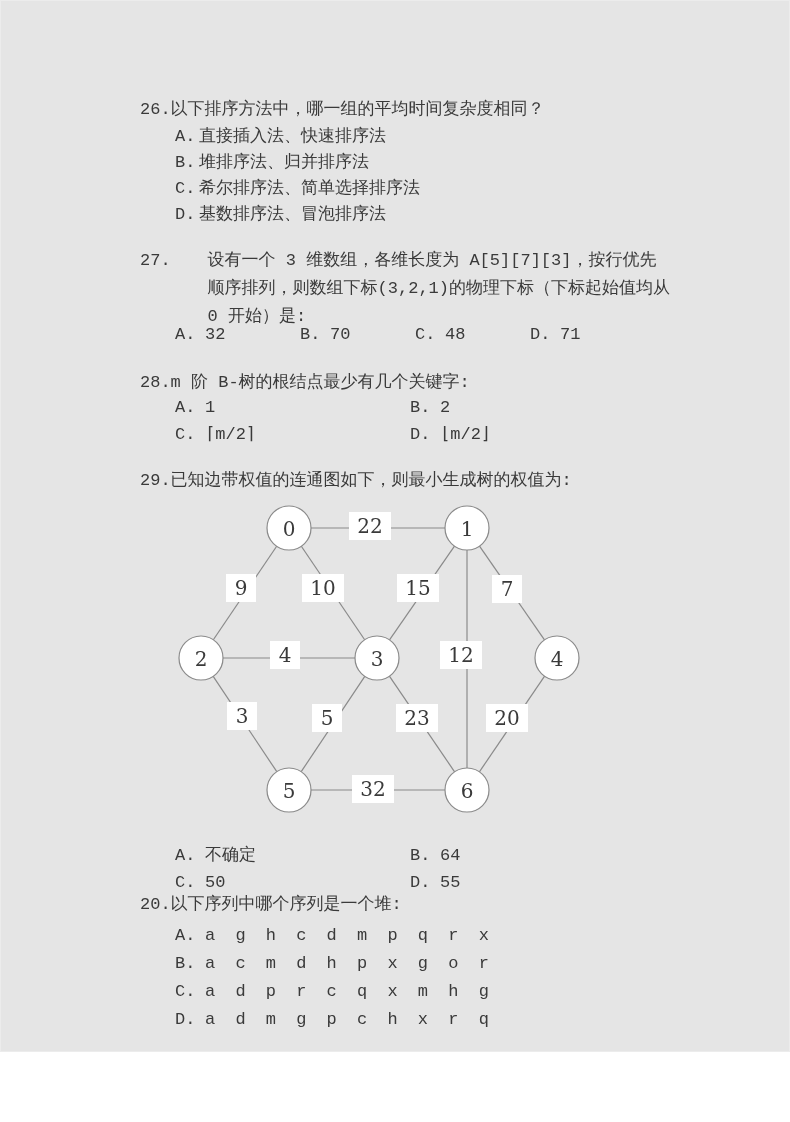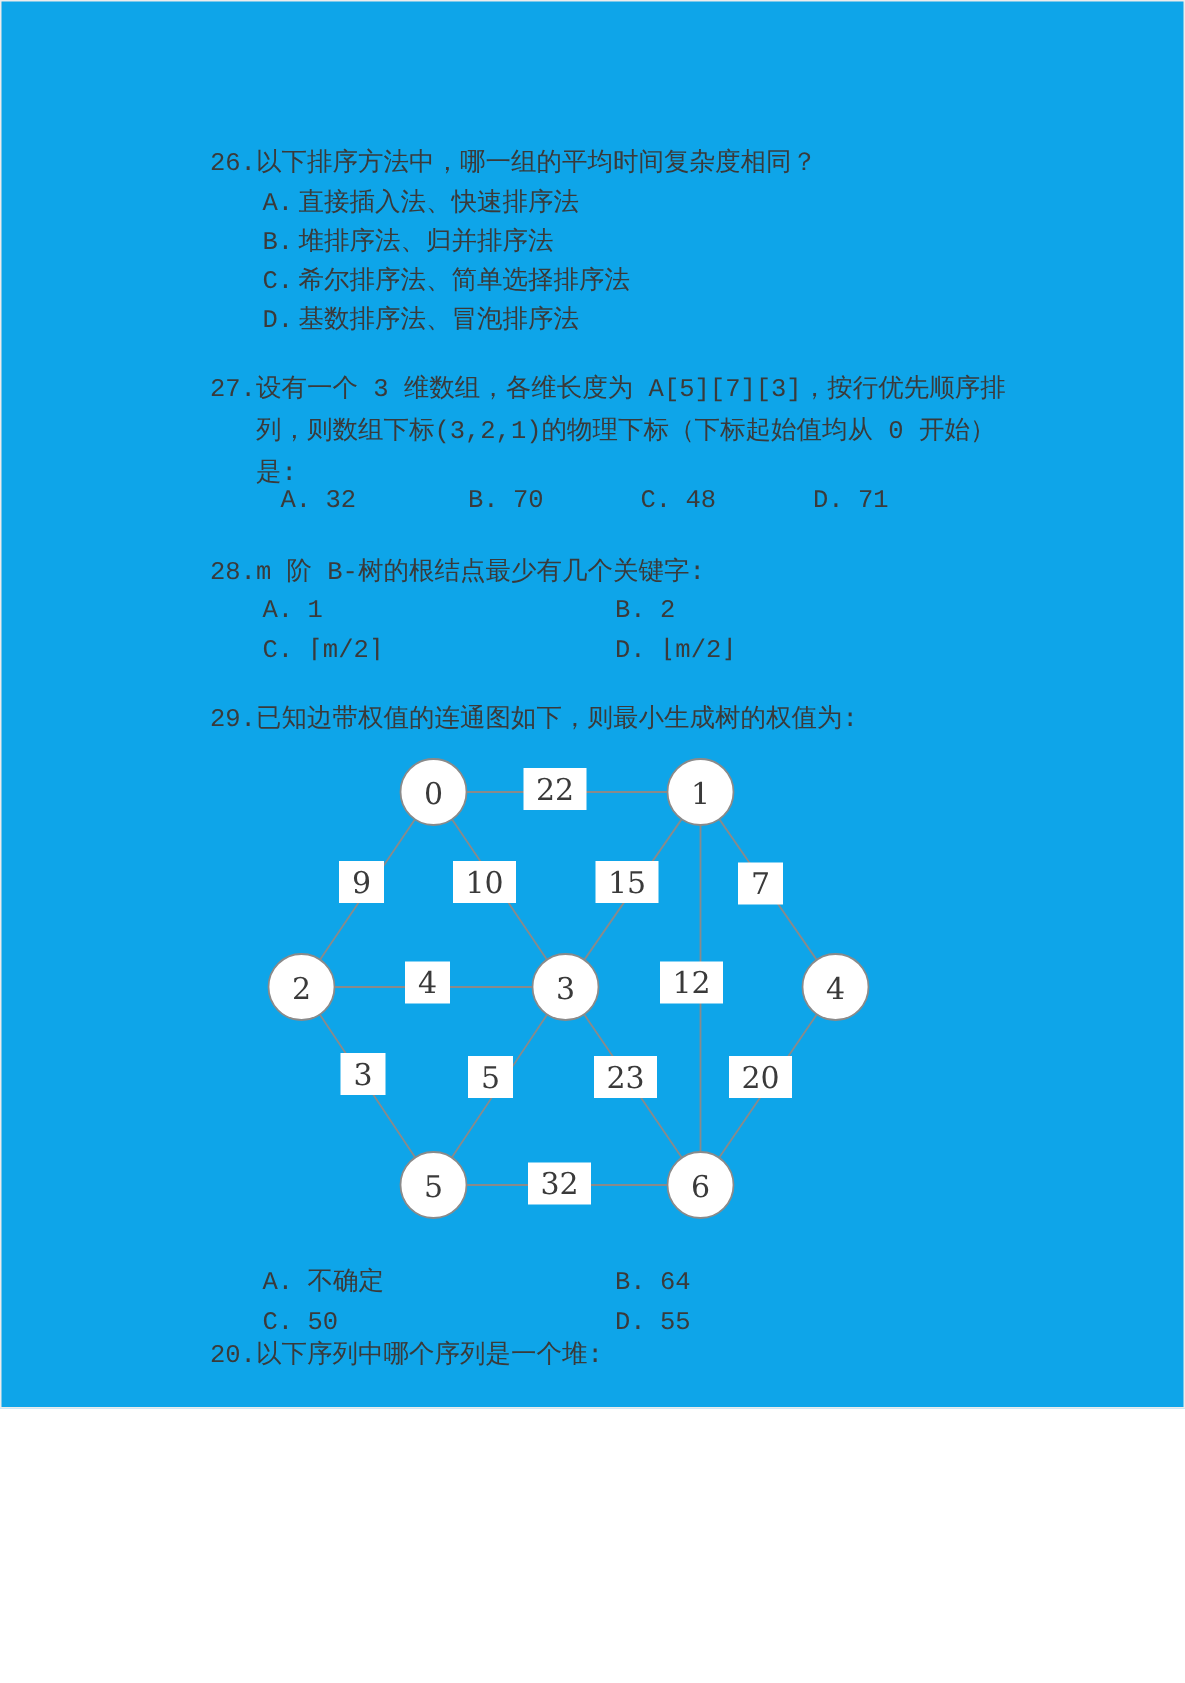--- a/index.html
+++ b/index.html
@@ -1,40 +1,40 @@
 <!DOCTYPE html>
 <html><head>
 <meta charset="utf-8">
 <style>
   html, body { margin: 0; padding: 0; background: #ffffff; }
   .page {
     position: relative;
     width: 790px;
-    height: 939px;
-    background: #0ea5e9;
+    height: 1052px;
+    background: #e5e5e5;
     box-shadow: inset 0 0 0 1px #ececec;
     font-family: "Liberation Mono", "DejaVu Sans Mono", monospace;
     color: #3a3a3a;
     font-size: 17px;
     overflow: hidden;
   }
   .abs { position: absolute; }
   
   .qt { display: flex; line-height: 24px; margin: 0; }
   .qt.multi { line-height: 28px; }
   .qnum { flex: 0 0 28px; }
   .qtext { flex: 1 1 auto; }
   
   .opt-row { line-height: 26px; white-space: nowrap; }
   .olabel { display: inline-block; width: 24px; }
   .olabel.wide { width: 30px; }
   .grid2 { display: grid; grid-template-columns: 235px auto; }
   .grid2 .opt-row { line-height: 27px; }
   .grid4 { display: grid; grid-template-columns: 125px 115px 115px auto; }
-  .grid4 .opt-row { line-height: 26px; margin-left: 12px; }
+  .grid4 .opt-row { line-height: 26px; }
   .q30opts .opt-row { line-height: 28px; }
   .seq { word-spacing: 10px; }
   .footer {
     position: absolute;
     top: 1050px;
     left: 0;
     width: 790px;
     text-align: center;
     font-size: 12px;
     line-height: 20px;
@@ -60,21 +60,21 @@
       <span class="olabel">B.</span><span>堆排序法、归并排序法</span>
     </div>
     <div class="opt-row">
       <span class="olabel">C.</span><span>希尔排序法、简单选择排序法</span>
     </div>
     <div class="opt-row">
       <span class="olabel">D.</span><span>基数排序法、冒泡排序法</span>
     </div>
   </div>
 
-  <p class="qt multi abs" style="top:247px; left:140px; width:532px;">
+  <p class="qt multi abs" style="top:247px; left:140px; width:532px;gap:37px;">
     <span class="qnum">27.</span>
     <span class="qtext">设有一个 3 维数组，各维长度为 A[5][7][3]，按行优先顺序排列，则数组下标(3,2,1)的物理下标（下标起始值均从 0 开始）是:</span>
   </p>
   <div class="grid4 abs" style="top:322px; left:175px; width:480px;">
     <div class="opt-row">
       <span class="olabel wide">A.</span><span>32</span>
     </div>
     <div class="opt-row">
       <span class="olabel wide">B.</span><span>70</span>
     </div>
@@ -175,16 +175,30 @@
     </div>
     <div class="opt-row">
       <span class="olabel wide">D.</span><span>55</span>
     </div>
   </div>
 
   <p class="qt abs" style="top:893px; left:140px; width:540px;">
     <span class="qnum">20.</span>
     <span class="qtext">以下序列中哪个序列是一个堆:</span>
   </p>
+  <div class="q30opts abs" style="top:922px; left:175px;">
+    <div class="opt-row">
+      <span class="olabel wide">A.</span><span class="seq">a g h c d m p q r x</span>
+    </div>
+    <div class="opt-row">
+      <span class="olabel wide">B.</span><span class="seq">a c m d h p x g o r</span>
+    </div>
+    <div class="opt-row">
+      <span class="olabel wide">C.</span><span class="seq">a d p r c q x m h g</span>
+    </div>
+    <div class="opt-row">
+      <span class="olabel wide">D.</span><span class="seq">a d m g p c h x r q</span>
+    </div>
+  </div>
 
   <div class="footer">第5页 共26页</div>
 
 </div>
 
 </body></html>

